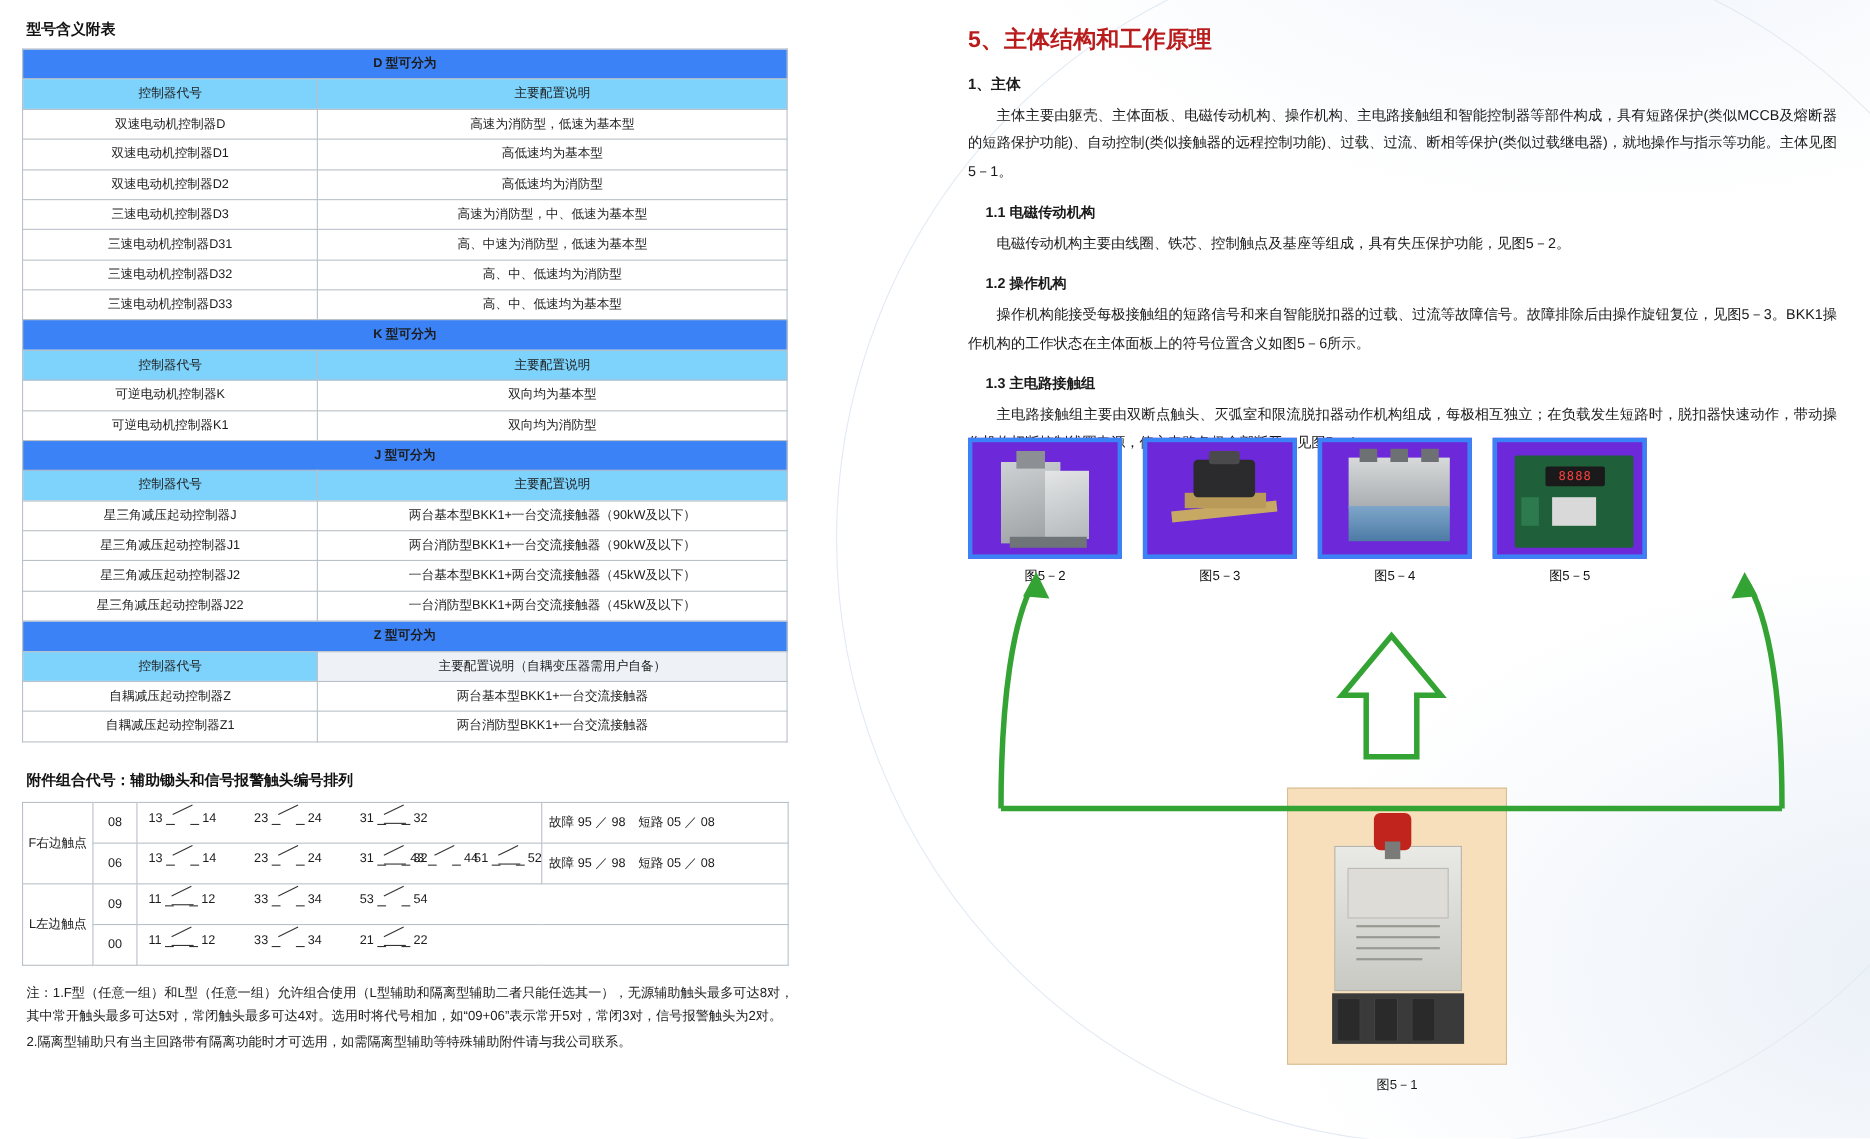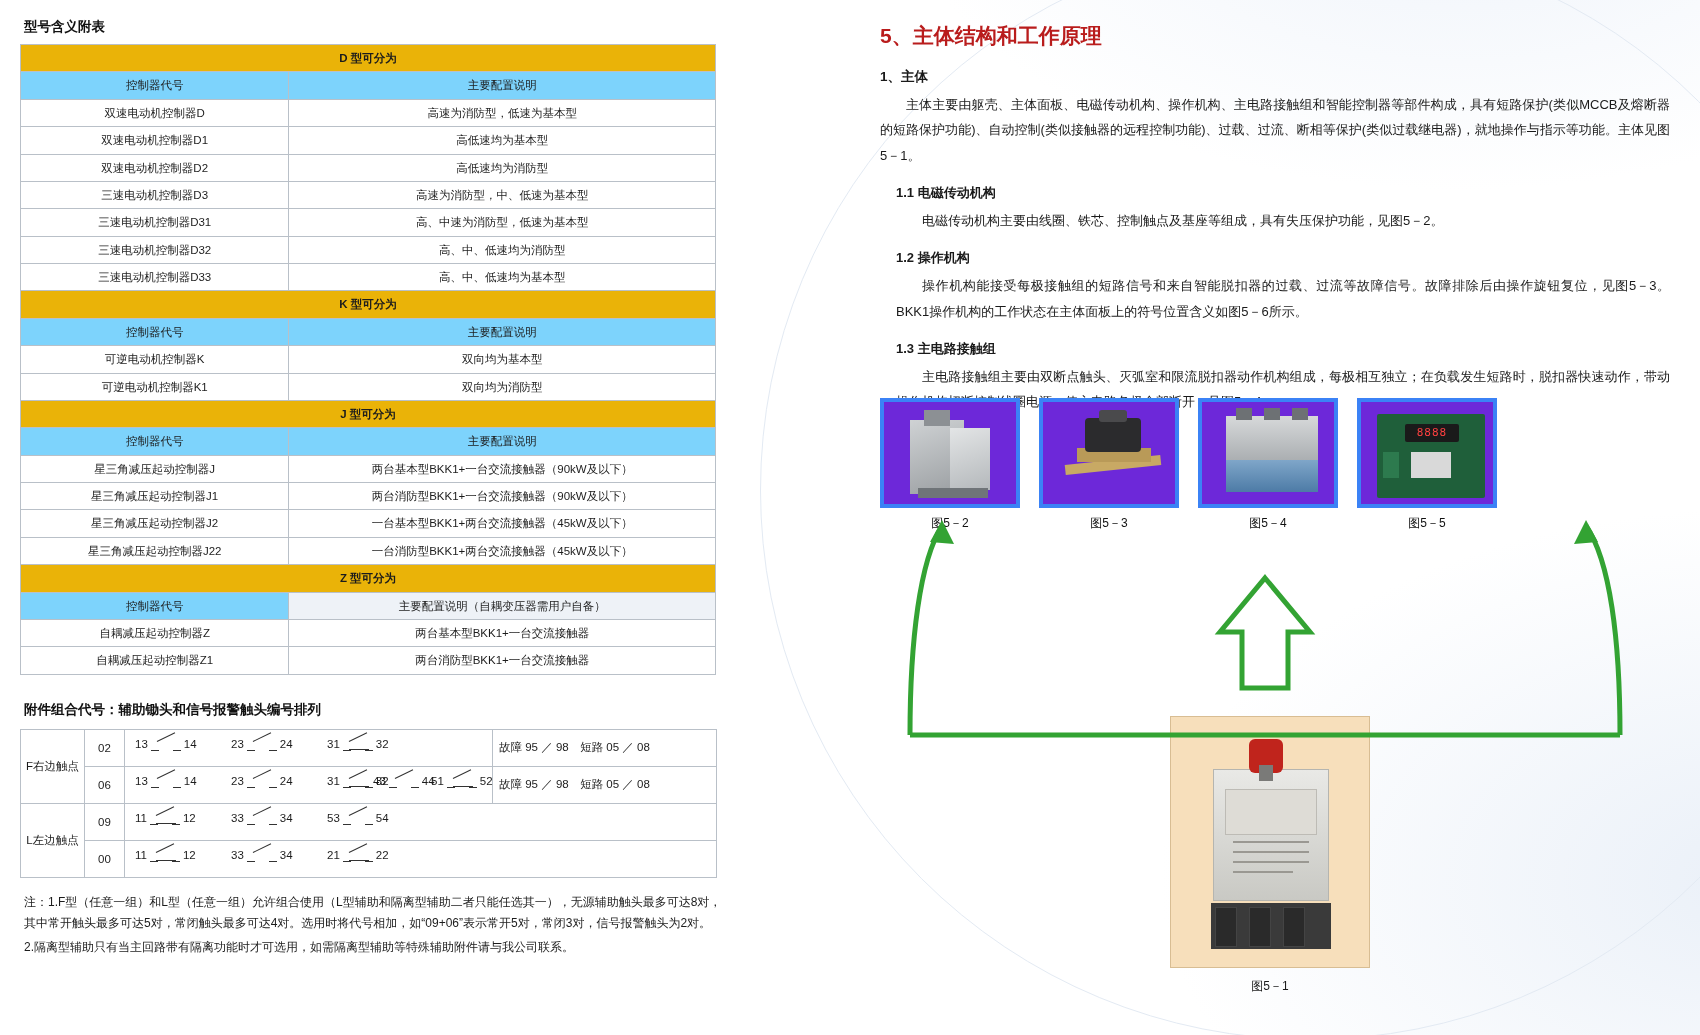--- a/index.html
+++ b/index.html
@@ -42,21 +42,21 @@
   }
   table.grid td {
     border:1px solid #b9c0c8;
     font-size:11.5px;
     padding:6px 4px;
     text-align:center;
     color:#1c1c1c;
     line-height:1.25;
   }
   td.grp {
-    background:#eab308; text-align:left; padding-left:12px;
+    background:#3b82f6; text-align:left; padding-left:12px;
     font-weight:bold; font-size:12px;
   }
   td.hdr { background:#7dd3fc; }
   td.hdr-blue { background:#eef2f7; }
   td.note {
     text-align:left; font-size:12px; line-height:1.65; padding:8px 12px 10px 12px;
     background:#fff;
   }
   .c1 { width:268px; }
   .c2 { width:426px; }
@@ -108,21 +108,21 @@
     position:absolute; left:880px; top:0; width:820px; height:1035px;
     z-index:2; padding:14px 30px 0 0;
   }
   .r-title {
     color:#b91c1c; font-size:21px; font-weight:bold; margin:8px 0 18px 0;
   }
   .r-h2 { font-size:13.5px; font-weight:bold; margin:0 0 6px 0; }
   .r-h3 { font-size:13px; font-weight:bold; margin:16px 0 6px 16px; }
   .r-p { font-size:13px; line-height:1.95; margin:0 0 2px 0; text-align:justify; }
   .r-p.ind { text-indent:26px; }
-  .r-p.ind2 { text-indent:26px; margin-left:16px; }
+  .r-p.ind2 { text-indent:26px; }
 
   .photo-row {
     position:absolute; left:0; top:398px; width:790px;
     display:flex; gap:19px;
   }
   .photo-card {
     width:140px; height:110px; background:#6d28d9; border:4px solid #3b82f6;
     position:relative; overflow:hidden;
   }
   .photo-cap {
@@ -290,21 +290,21 @@
   <table class="contacts">
     <colgroup>
         <col style="width:64px">
         <col style="width:40px">
         <col style="width:368px">
         <col style="width:224px">
       </colgroup>
     <tbody>
       <tr>
         <td class="side-lbl" rowspan="2">F右边触点</td>
-        <td class="code-lbl">02</td>
+        <td class="code-lbl">08</td>
         <td class="diagram">
           <div class="pairs">
             <span class="pair" style="left:10px">
               <span>13</span><span class="sw"><i></i></span><span>14</span>
             </span>
             <span class="pair" style="left:106px">
               <span>23</span><span class="sw"><i></i></span><span>24</span>
             </span>
             <span class="pair" style="left:202px">
               <span>31</span><span class="sw nc"><i></i><em></em></span><span>32</span>

